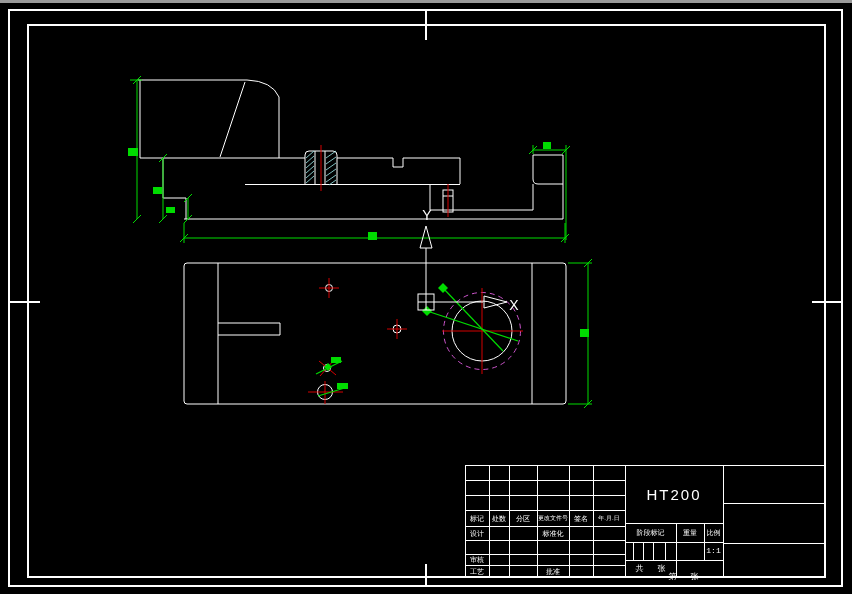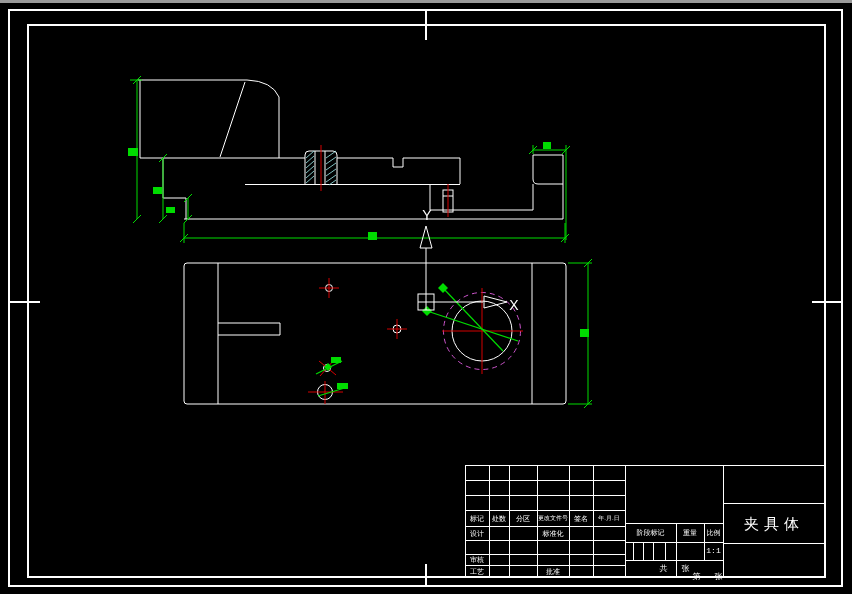--- a/index.html
+++ b/index.html
@@ -14,21 +14,21 @@
   #drawing-svg{position:absolute;left:0;top:0;}
   .tbl{
     position:absolute;color:var(--line);display:flex;align-items:center;
     justify-content:center;font-size:7px;line-height:1;white-space:nowrap;
     overflow:hidden;font-family:"Liberation Sans",sans-serif;
   }
   .tbl.big{font-size:15px;letter-spacing:2px;}
   .tbl.part{font-size:15px;letter-spacing:5px;}
   .tbl.tiny{font-size:6px;}
   .tbl.med{font-size:8px;font-family:Liberation Mono, monospace;}
-  .tbl.spread{word-spacing:12px;font-size:8px;padding-left:24px;}
+  .tbl.spread{word-spacing:12px;font-size:8px;}
 </style>
 </head>
 <body>
 
 <div id="screen">
 
   <svg id="drawing-svg" width="852" height="594" viewBox="0 0 852 594">
 
     <rect x="0" y="0" width="852" height="3" style="fill:var(--edge)"></rect>
 
@@ -208,21 +208,21 @@
       <rect x="418" y="294" width="16" height="16"></rect>
       <line x1="426" y1="294" x2="426" y2="310"></line>
       <line x1="418" y1="302" x2="434" y2="302"></line>
       <line x1="434" y1="302" x2="483" y2="302"></line>
       <path d="M507,302 L484,296 L484,308 Z"></path>
       <text x="427" y="220" text-anchor="middle" stroke="none" style="fill:var(--line);font:14px 'Liberation Sans',sans-serif">Y</text>
       <text x="514" y="310" text-anchor="middle" stroke="none" style="fill:var(--line);font:14px 'Liberation Sans',sans-serif">X</text>
     </g>
   </svg>
 
-  <div class="tbl part" style="left:723px;top:503px;width:102px;height:40px">夹具体</div>
+  <div class="tbl big" style="left:625px;top:465px;width:98px;height:58px">HT200</div>
 
   <div class="tbl" style="left:465px;top:510px;width:24px;height:16px">标记</div>
   <div class="tbl" style="left:489px;top:510px;width:20px;height:16px">处数</div>
   <div class="tbl" style="left:509px;top:510px;width:28px;height:16px">分区</div>
   <div class="tbl tiny" style="left:537px;top:510px;width:32px;height:16px">更改文件号</div>
   <div class="tbl" style="left:569px;top:510px;width:24px;height:16px">签名</div>
   <div class="tbl tiny" style="left:593px;top:510px;width:32px;height:16px">年.月.日</div>
 
   <div class="tbl" style="left:465px;top:526px;width:24px;height:14px">设计</div>
   <div class="tbl" style="left:537px;top:526px;width:32px;height:14px">标准化</div>

